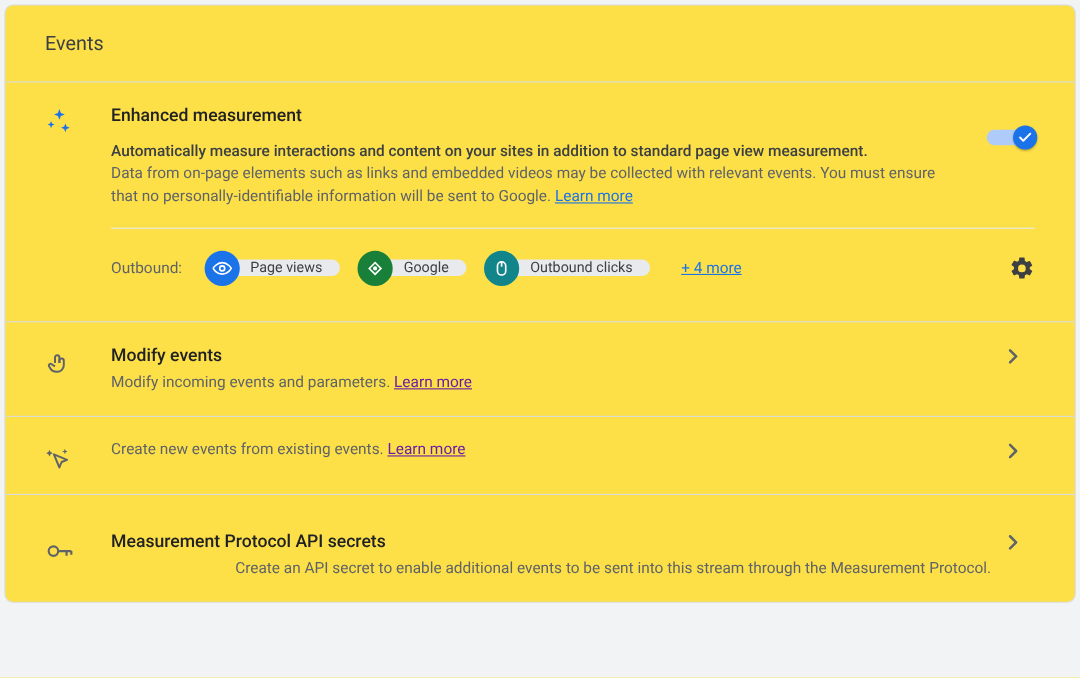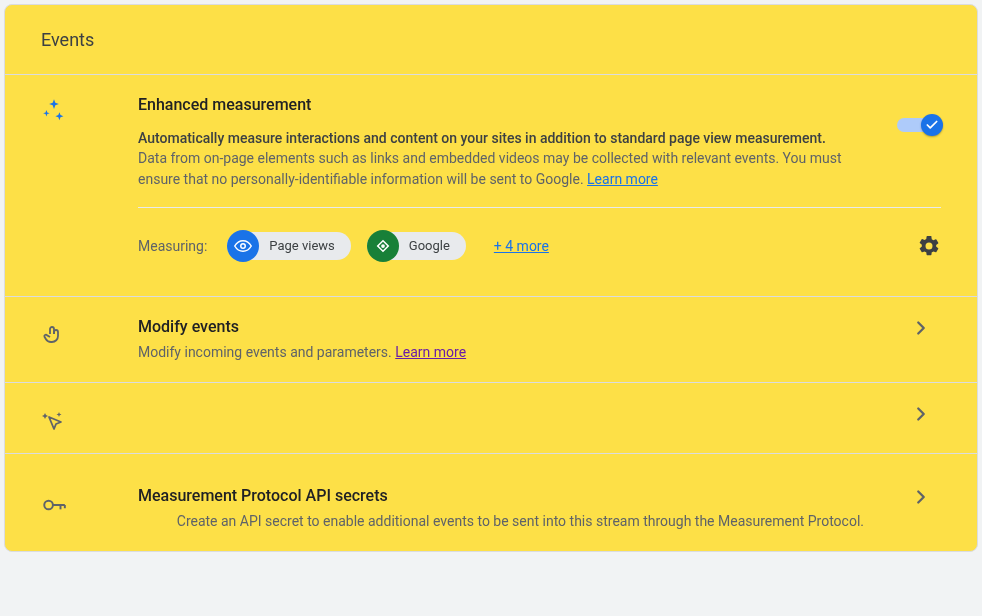--- a/index.html
+++ b/index.html
@@ -26,21 +26,20 @@
 .card-header h2 {
   font-size: 18px;
   font-weight: 400;
   color: #3c4043;
 }
 .section {
   border-bottom: 1px solid #dadce0;
   display: flex;
   padding: 20px 36px 20px 36px;
   position: relative;
-  gap: 37px;
 }
 .section:last-child { border-bottom: none; margin-top: 12px; }
 .section-icon {
   flex: 0 0 60px;
   display: flex;
   align-items: flex-start;
   justify-content: flex-start;
   padding-top: 2px;
 }
 .section-body { flex: 1; min-width: 0; }
@@ -97,21 +96,21 @@
 }
 .measuring-label {
   font-size: 14px; color: #5f6368; margin-right: 20px;
 }
 .pills { display: flex; gap: 16px; align-items: center; flex: 1; }
 .pill {
   display: inline-flex; align-items: center;
   background: #e8eaed; border-radius: 16px;
   padding-right: 16px;
   font-size: 13px; color: #3c4043;
-  height: 28px;
+  height: 15px;
 }
 .pill .pic {
   width: 32px; height: 32px; border-radius: 50%;
   display: flex; align-items:center; justify-content:center;
   margin-right: 10px;
 }
 .pic.blue { background:#1a73e8; }
 .pic.green { background:#188038; }
 .pic.teal { background:#12858b; }
 .more-link { color:#1a73e8; font-size: 14px; margin-left: 12px; }
@@ -151,40 +150,49 @@
             <svg width="14" height="14" viewBox="0 0 24 24" fill="none" stroke="#fff" stroke-width="3" stroke-linecap="round" stroke-linejoin="round">
                 <polyline points="20 6 9 17 4 12"></polyline>
               </svg>
           </div>
         </div>
       </div>
 
       <div class="divider-thin"></div>
 
       <div class="measuring-row">
-        <span class="measuring-label">Measuring:</span>
+        <span class="measuring-label">Outbound:</span>
         <div class="pills">
           <span class="pill">
             <span class="pic blue">
               <svg width="18" height="18" viewBox="0 0 24 24" fill="none" stroke="#fff" stroke-width="2">
                   <path d="M1 12s4-7 11-7 11 7 11 7-4 7-11 7S1 12 1 12z"></path>
                   <circle cx="12" cy="12" r="3"></circle>
                 </svg>
             </span>
             <span>Page views</span>
           </span>
           <span class="pill">
             <span class="pic green">
               <svg width="18" height="18" viewBox="0 0 24 24" fill="none" stroke="#fff" stroke-width="2">
                   <rect x="7" y="7" width="10" height="10" transform="rotate(45 12 12)"></rect>
                   <circle cx="12" cy="12" r="1.5" fill="#fff"></circle>
                 </svg>
             </span>
             <span>Google</span>
           </span>
+          <span class="pill">
+            <span class="pic teal">
+              <svg width="18" height="18" viewBox="0 0 24 24" fill="none" stroke="#fff" stroke-width="2">
+                  <rect x="7" y="4" width="10" height="16" rx="5"></rect>
+                  <line x1="12" y1="4" x2="12" y2="10"></line>
+                </svg>
+            </span>
+            <span>Outbound clicks</span>
+          </span>
           <a href="#" class="more-link">+ 4 more</a>
         </div>
         <div class="gear">
           <svg width="24" height="24" viewBox="0 0 24 24" fill="#3c4043">
               <path d="M19.14 12.94a7.14 7.14 0 0 0 .05-.94 7.14 7.14 0 0 0-.05-.94l2.03-1.58a.5.5 0 0 0 .12-.64l-1.92-3.32a.5.5 0 0 0-.6-.22l-2.39.96a7.03 7.03 0 0 0-1.62-.94l-.36-2.54A.5.5 0 0 0 13.9 2h-3.8a.5.5 0 0 0-.5.42l-.36 2.54c-.58.24-1.12.56-1.62.94l-2.39-.96a.5.5 0 0 0-.6.22L2.71 8.48a.5.5 0 0 0 .12.64l2.03 1.58c-.03.31-.05.63-.05.94s.02.63.05.94L2.83 14.16a.5.5 0 0 0-.12.64l1.92 3.32c.13.22.39.31.6.22l2.39-.96c.5.38 1.04.7 1.62.94l.36 2.54c.04.24.25.42.5.42h3.8c.25 0 .46-.18.5-.42l.36-2.54c.58-.24 1.12-.56 1.62-.94l2.39.96c.21.09.47 0 .6-.22l1.92-3.32a.5.5 0 0 0-.12-.64l-2.03-1.58zM12 15.5A3.5 3.5 0 1 1 12 8.5a3.5 3.5 0 0 1 0 7z"></path>
             </svg>
         </div>
       </div>
     </div>
   </div>
@@ -211,20 +219,23 @@
   </div>
 
   <div class="section row-click">
     <div class="section-icon">
       <svg width="24" height="24" viewBox="0 0 24 24" fill="#5f6368">
           <path d="M4 4l1 2 2 1-2 1-1 2-1-2-2-1 2-1 1-2zM18 3l.7 1.8L20.5 5.5 18.7 6.2 18 8l-.7-1.8L15.5 5.5l1.8-.7L18 3z"></path>
           <path d="M8 8l12 5-5 2-2 5-5-12z" fill="none" stroke="#5f6368" stroke-width="1.8" stroke-linejoin="round"></path>
         </svg>
     </div>
     <div class="section-body">
+      <div class="section-desc">
+        <span>Create new events from existing events. </span><a href="#" class="learn purple">Learn more</a>
+      </div>
     </div>
     <div class="chevron">
       <svg width="22" height="22" viewBox="0 0 24 24" fill="none" stroke="#5f6368" stroke-width="2.5" stroke-linecap="round" stroke-linejoin="round">
           <polyline points="9 18 15 12 9 6"></polyline>
         </svg>
     </div>
   </div>
 
   <div class="section row-click" style="border-bottom:none;">
     <div class="section-icon">

